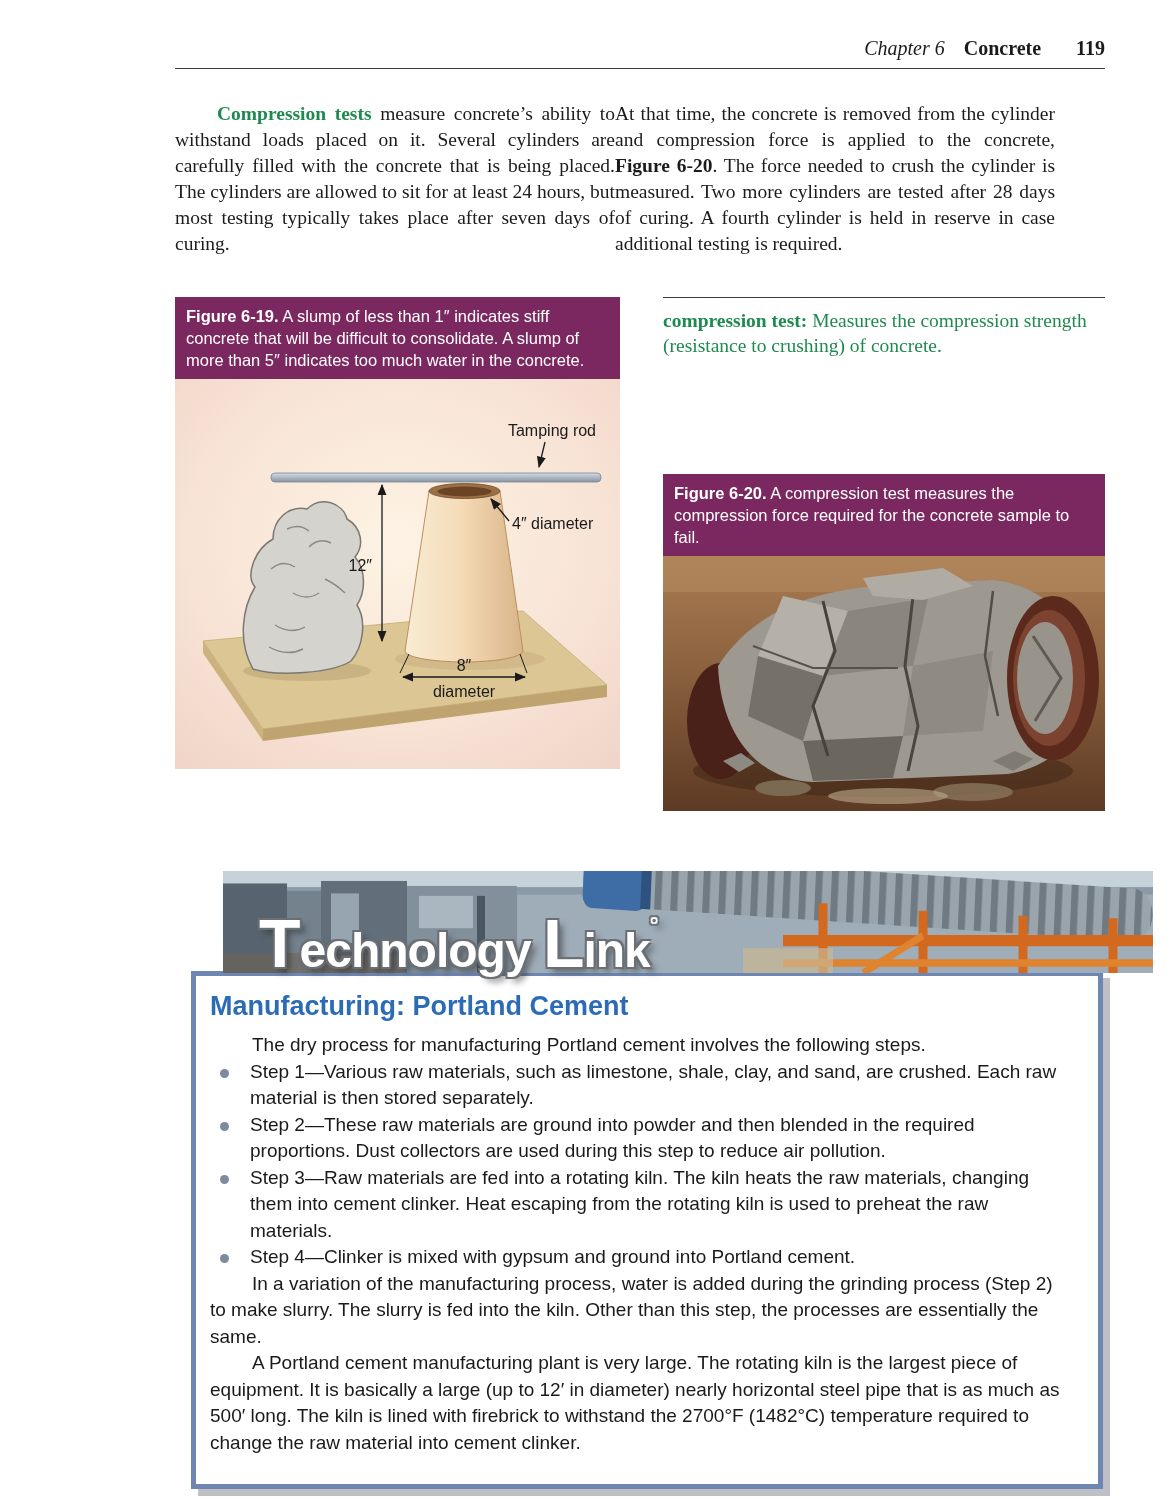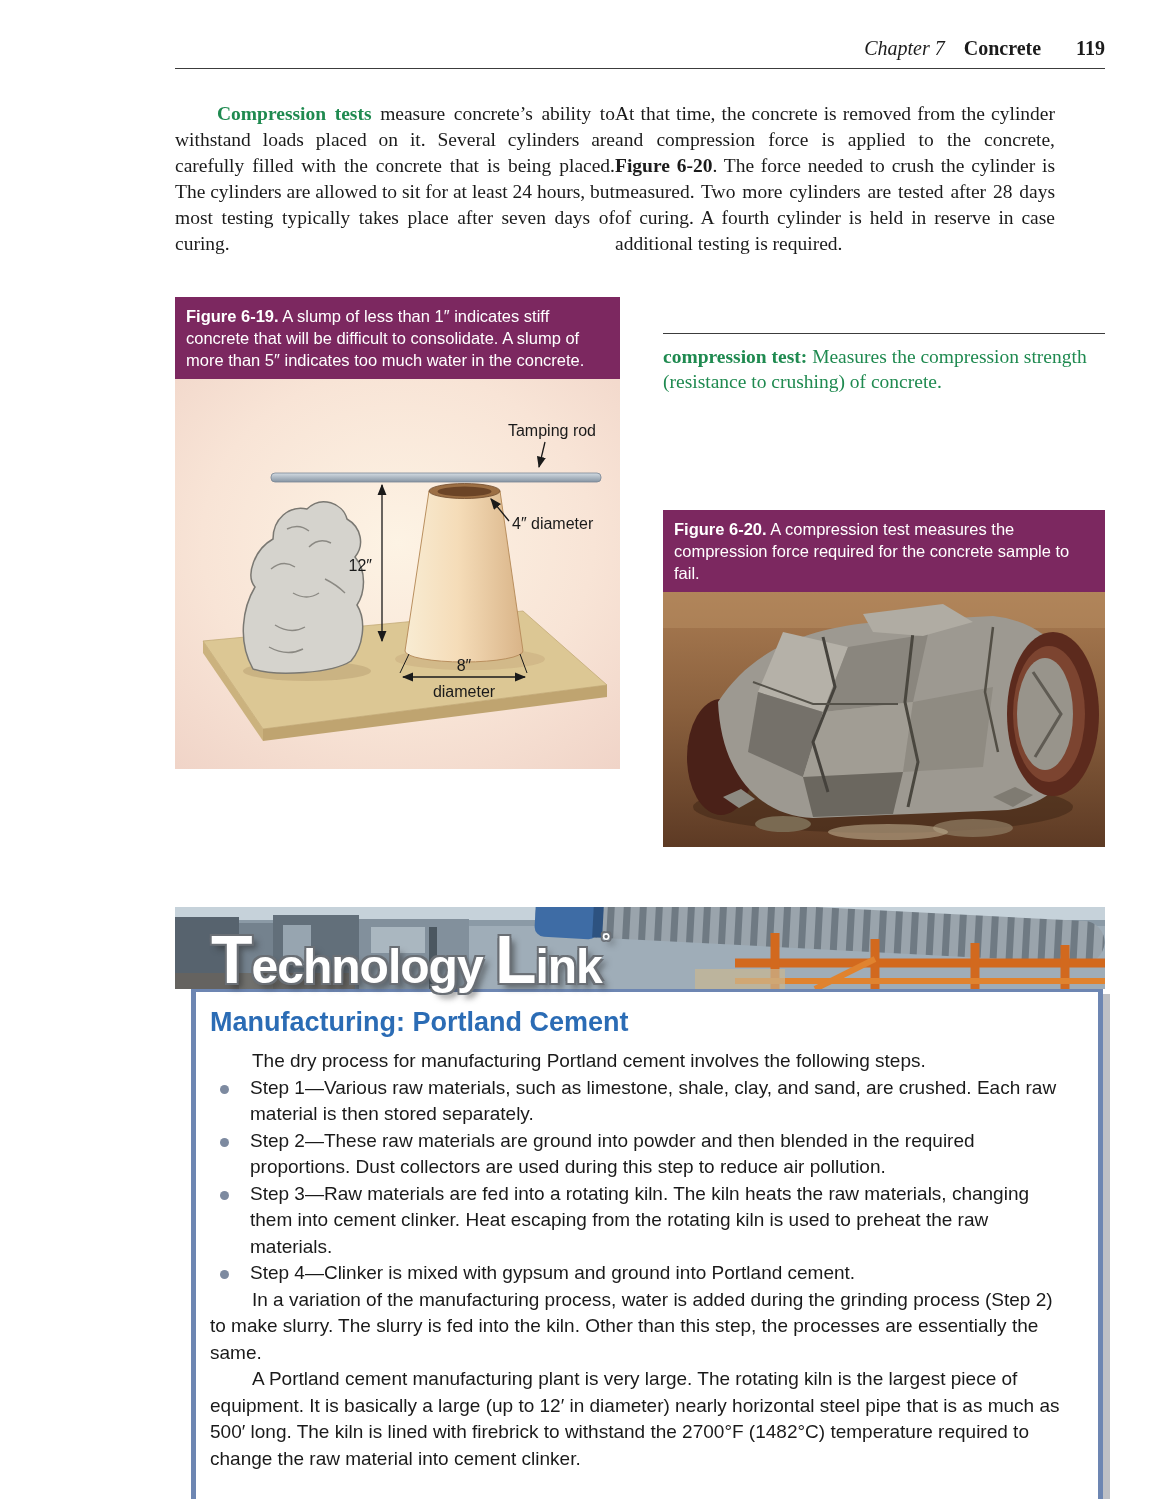--- a/index.html
+++ b/index.html
@@ -30,27 +30,27 @@
   .fig-right { width:442px; }
   figure { margin:0; }
   .caption {
     background:var(--caption-bg,#7c2860); color:#ffffff;
     font-family:"Liberation Sans", sans-serif;
     font-size:16.5px; line-height:22px; padding:8px 11px;
   }
   .illustration { width:445px; height:390px; }
   .illustration svg, .photo svg, .banner svg { display:block; width:100%; height:100%; }
   .photo { width:442px; height:255px; }
-  .definition { font-size:19.5px; line-height:25px; border-top:1.5px solid #3c3c3c; padding-top:10px;margin-top:36px; }
+  .definition { font-size:19.5px; line-height:25px; border-top:1.5px solid #3c3c3c; padding-top:10px; }
   .fig620 { margin-top:116px; }
   .diagram-label { font-family:"Liberation Sans", sans-serif; font-size:16px; fill:#1a1a1a; }
 
   
   .tech { margin-top:60px; }
-  .banner { position:relative; width:930px; height:82px; z-index:2; }
+  .banner { position:relative; width:930px; height:102px; z-index:2;margin-left:48px; }
   .banner-title {
     position:absolute; left:36px; bottom:-4px;
     font-family:"Liberation Sans", sans-serif; font-weight:bold; color:#ffffff;
     letter-spacing:-1px; line-height:1; white-space:nowrap;
     text-shadow:-2px -2px 0 #6a6f75, 2px -2px 0 #6a6f75, -2px 2px 0 #6a6f75,
                  2px 2px 0 #6a6f75, 5px 5px 6px rgba(40,40,40,.55);
   }
   .banner-title .big { font-size:68px; }
   .banner-title .small { font-size:48px; }
   .banner-title .mark { font-size:22px; vertical-align:34px; letter-spacing:0; }
@@ -68,21 +68,21 @@
     content:""; position:absolute; left:10px; top:10px;
     width:9px; height:9px; border-radius:50%; background:#7d8aa0;
   }
 </style>
 </head>
 <body>
 
 <div class="page">
 
   <header class="page-header">
-    <span class="chap">Chapter 7</span>
+    <span class="chap">Chapter 6</span>
     <span class="chap-title">Concrete</span>
     <span class="page-num">119</span>
   </header>
   <hr class="header-rule">
 
   <div class="body-cols">
     <p class="findent"><span class="green bold">Compression tests</span><span> measure concrete’s ability to withstand loads placed on it. Several cylinders are carefully filled with the concrete that is being placed. The cylinders are allowed to sit for at least 24 hours, but most testing typically takes place after seven days of curing.</span></p>
     <p><span>At that time, the concrete is removed from the cylinder and compression force is applied to the concrete, </span><span class="bold">Figure 6-20</span><span>. The force needed to crush the cylinder is measured. Two more cylinders are tested after 28 days of curing. A fourth cylinder is held in reserve in case additional testing is required.</span></p>
   </div>
 

